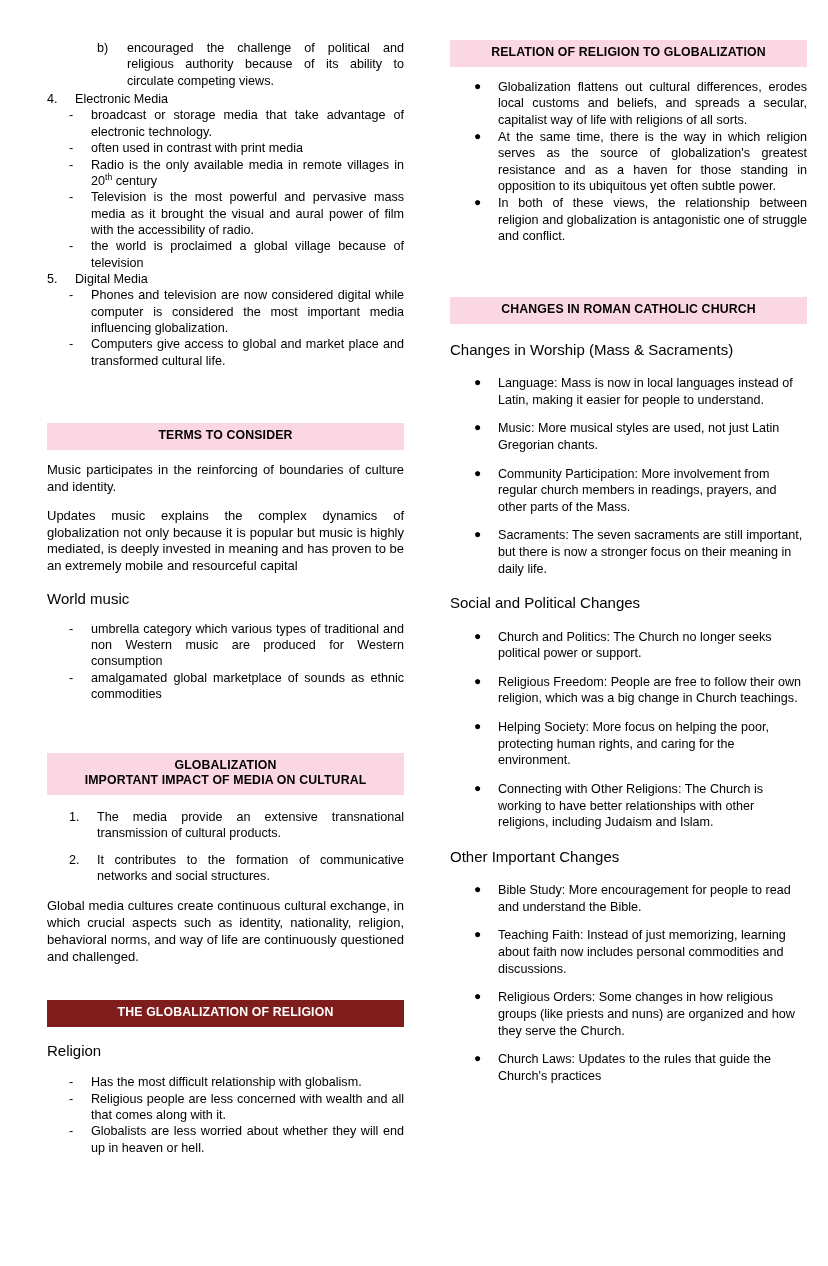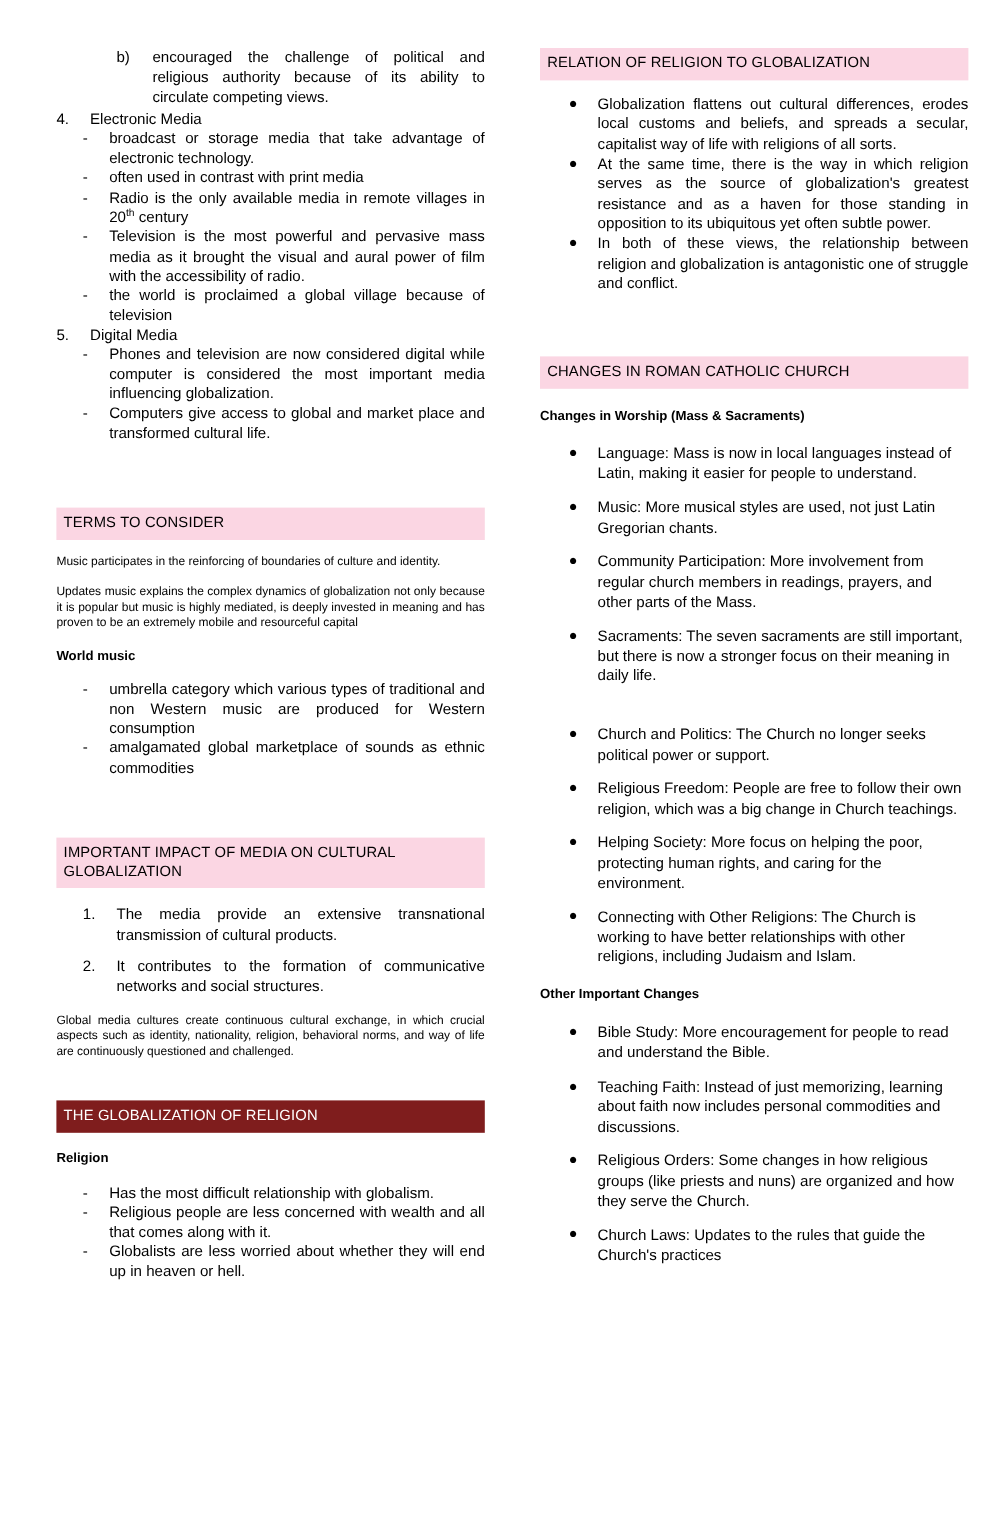--- a/index.html
+++ b/index.html
@@ -25,46 +25,47 @@
   }
   .col {
     width: 357px;
     flex: 0 0 357px;
   }
   .col-left  { padding-left: 11px; }
   .col-right { padding-left: 8px; }
 
   
   .banner {
-    font-weight: normal;
+    text-align: center;
+    font-weight: bold;
     font-size: 12.3px;
     letter-spacing: 0.15px;
     padding: 5px 6px 6px 6px;
     line-height: 1.28;
     box-sizing: border-box;
   }
   .banner.pink {
     background: #fbd6e3;
     color: #000000;
   }
   .banner.magenta {
     background: #7f1d1d;
     color: #ffffff;
   }
 
   
   .para {
-    font-size: 10px;
+    font-size: 13px;
     line-height: 1.30;
     text-align: justify;
     margin: 0;
   }
   .sub-head {
-    font-size: 11px;
-    font-weight: bold;
+    font-size: 15px;
+    font-weight: normal;
     line-height: 1.30;
     margin: 0;
   }
 
   
   .outline-row {
     display: flex;
     font-size: 12.6px;
     line-height: 1.30;
   }
@@ -200,22 +201,22 @@
 
     <div class="outline-row lvl-dash ind-1">
       <span class="marker">-</span>
       <span class="body">amalgamated global marketplace of sounds as ethnic commodities</span>
     </div>
 
     <div class="sp40"></div>
     <div class="sp10"></div>
 
     <div class="banner pink">
+      <div>GLOBALIZATION</div>
       <div>IMPORTANT IMPACT OF MEDIA ON CULTURAL</div>
-      <div>GLOBALIZATION</div>
     </div>
 
     <div class="sp14"></div>
 
     <div class="outline-row lvl-num ind-1">
       <span class="marker">1.</span>
       <span class="body">The media provide an extensive transnational transmission of cultural products.</span>
     </div>
 
     <div class="sp10"></div>
@@ -305,20 +306,21 @@
     </div>
     <div class="sp12"></div>
 
     <div class="bul-row left">
       <span class="dot">●</span>
       <span class="body"><b>Sacraments:</b><span> The seven sacraments are still important, but there is now a stronger focus on their meaning in daily life.</span></span>
     </div>
 
     <div class="sp16"></div>
 
+    <p class="sub-head">Social and Political Changes</p>
     <div class="sp16"></div>
 
     <div class="bul-row left">
       <span class="dot">●</span>
       <span class="body"><b>Church and Politics:</b><span> The Church no longer seeks political power or support.</span></span>
     </div>
     <div class="sp12"></div>
 
     <div class="bul-row left">
       <span class="dot">●</span>

